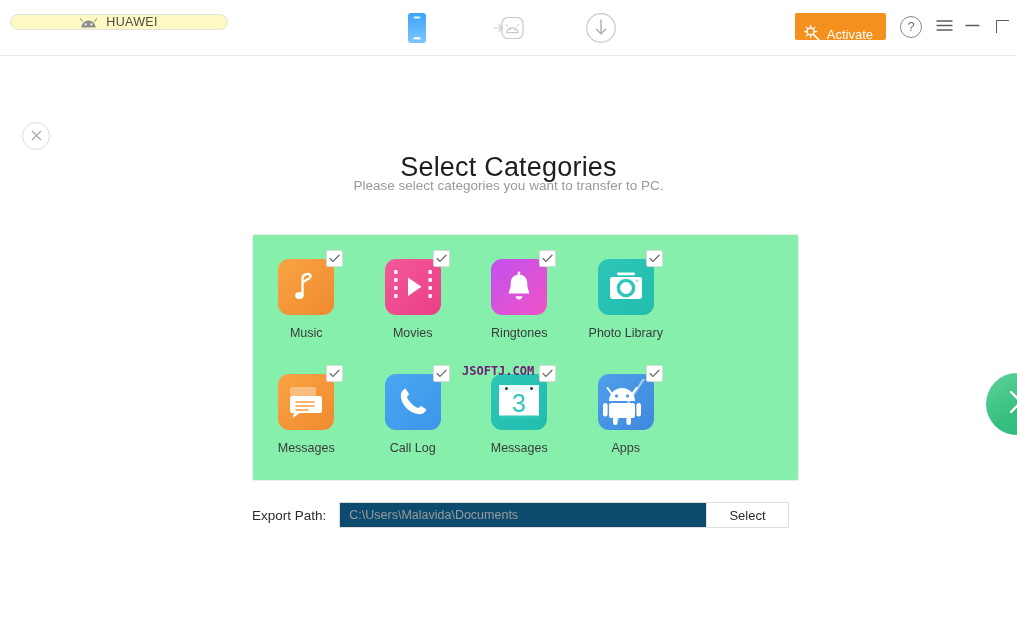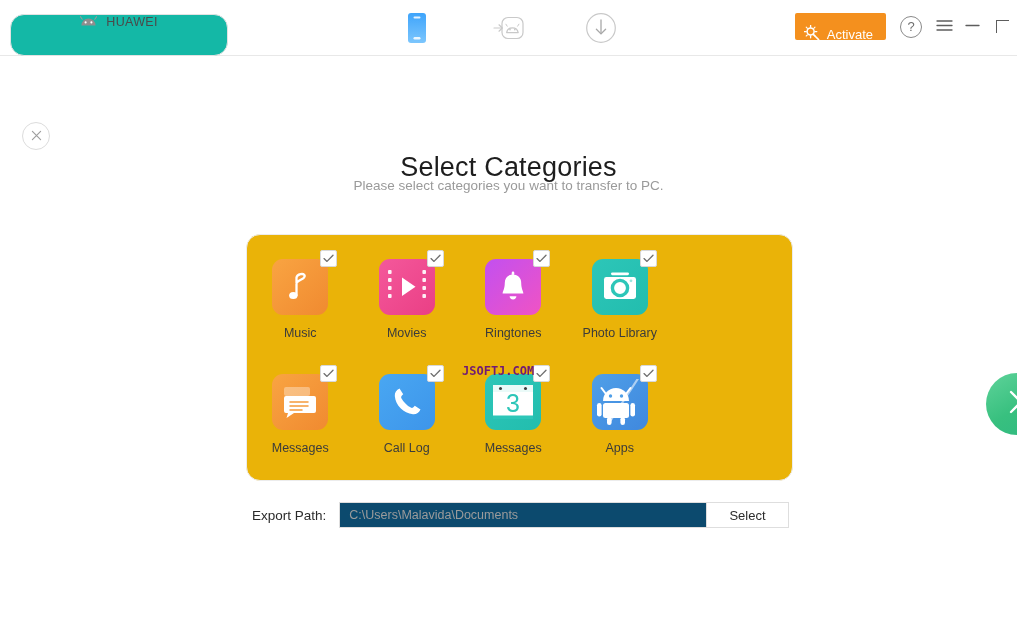--- a/index.html
+++ b/index.html
@@ -13,25 +13,25 @@
 
   
   .titlebar {
     position: relative;
     width: 1017px; height: 56px;
     background: #ffffff;
     border-bottom: 1px solid #e8e8e8;
   }
   .device-pill {
     position: absolute; left: 10px; top: 14px;
-    width: 218px; height: 42px;
+    width: 218px; height: 16px;
     border: 1px solid #e2e2e2;
     border-radius: 14px;
-    background: #14b8a6;
-    display: flex; align-items: flex-start; justify-content: center;
+    background: #fef9c3;
+    display: flex; align-items: flex-end; justify-content: center;
     gap: 9px;
     cursor: pointer;
   }
   .device-pill .dlabel {
     font-size: 12.5px; color: #4a4a4a; letter-spacing: .3px;
   }
   .android-head { display: block; }
 
   .hdr-icons {
     position: absolute; left: 0; top: 0;
@@ -100,25 +100,25 @@
   }
   .page-sub {
     position: absolute; left: 0; top: 122px; width: 1017px;
     text-align: center;
     font-size: 13.5px; color: #9a9a9a;
   }
 
   
   .cat-panel {
     position: absolute;
-    left: 246px; top: 178px;
+    left: 252px; top: 178px;
     width: 547px; height: 247px;
     border: 1px solid #ececec;
-    border-radius: 14px;
-    background: #eab308;
+    border-radius: 3px;
+    background: #86efac;
   }
   .cat-row {
     position: absolute; left: 0; width: 547px;
     display: flex;
   }
   .cat-row.row1 { top: 24px; }
   .cat-row.row2 { top: 139px; }
 
   .cat-cell {
     width: 106.5px;

